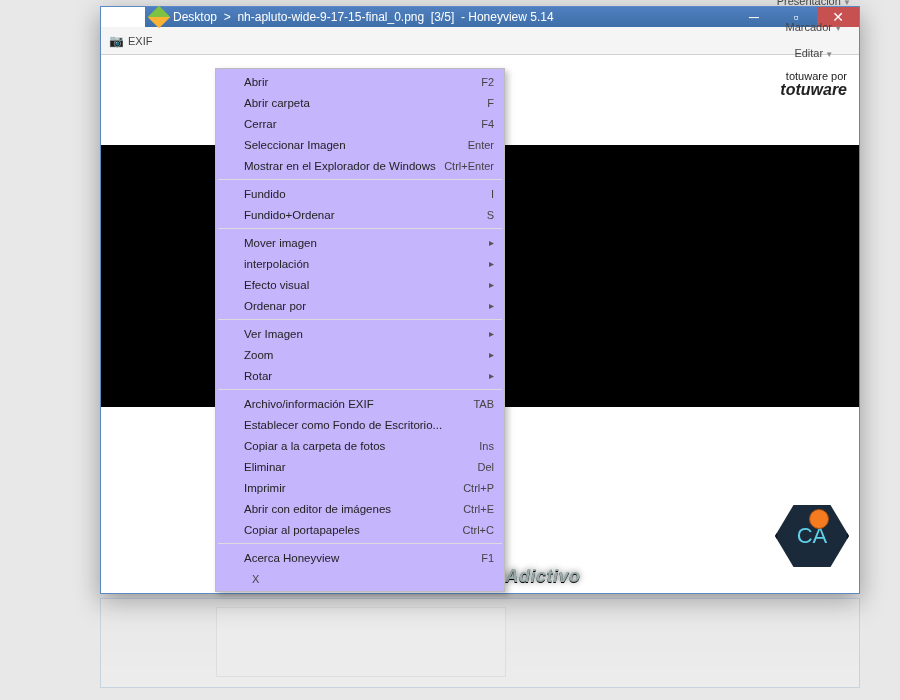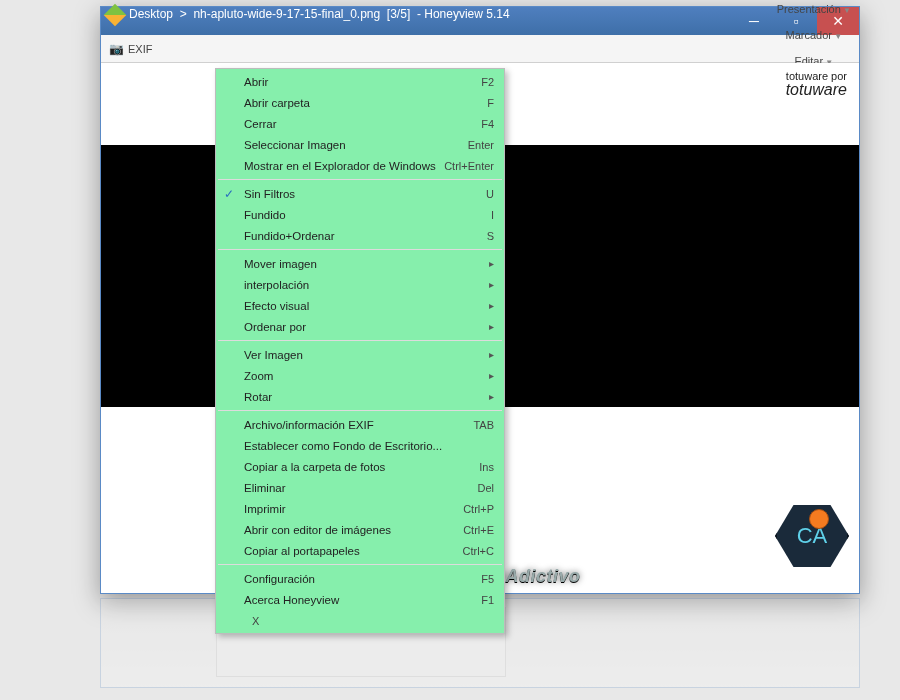--- a/index.html
+++ b/index.html
@@ -14,26 +14,27 @@
   .window {
     position: absolute;
     left: 100px; top: 6px;
     width: 760px; height: 588px;
     background: #fff;
     border: 1px solid #5a8ac6;
     box-shadow: 0 8px 24px rgba(0,0,0,0.35);
   }
   
   .titlebar {
-    height: 28px;
+    height: 20px;
     background: linear-gradient(#4f7fbf, #3e6fa8);
     color: #fff;
-    display: flex; align-items: flex-start;
+    display: flex; align-items: center;
     padding: 0 0 0 6px;
     font-size: 12px;
+    margin-left: 44px;
   }
   .titlebar .app-icon {
     width: 16px; height: 16px;
     background: linear-gradient(135deg,#7fc241 0 50%,#f9b233 50% 100%);
     transform: rotate(45deg);
     margin-right: 6px;
   }
   .titlebar .title-text { flex: 1; white-space: nowrap; overflow: hidden; text-overflow: ellipsis; }
   .titlebar .win-controls { display:flex; height:100%; }
   .titlebar .win-btn {
@@ -69,21 +70,21 @@
   }
   .halo {
     position:absolute; left:0; right:0; top:0; bottom:0;
     background: radial-gradient(ellipse 130% 110% at 50% 170%, transparent 0%, transparent 30%, rgba(120,120,120,0.25) 36%, transparent 44%);
   }
   .watermark-top {
     position:absolute; right:12px; top:8px;
     text-align:right; color:#222; font-size:11px;
     line-height:1;
   }
-  .watermark-top .line2 { font-weight:normal; font-size:16px; font-style:italic; }
+  .watermark-top .line2 { font-weight:bold; font-size:16px; font-style:italic; }
   .watermark-bottom {
     position:absolute; left:0; right:0; bottom:6px;
     text-align:center;
     color:#9aa; font-size:18px; font-style:italic; font-weight:600;
     text-shadow: 0 1px 0 #000, 0 0 6px rgba(0,0,0,0.6);
     letter-spacing:0.5px;
   }
   .ca-badge {
     position:absolute; right:10px; bottom:24px;
     width:74px; height:66px;
@@ -95,21 +96,21 @@
   }
   .ca-badge .dot {
     position:absolute; top:4px; right:18px;
     width:20px; height:20px; border-radius:50%;
     background:#f47b20; border:1px solid #a84f10;
   }
   
   .context-menu {
     position:absolute; left:215px; top:68px;
     width:290px;
-    background:#86efac;
+    background:#c4b5fd;
     border:1px solid #bcbcbc;
     box-shadow: 3px 3px 6px rgba(0,0,0,0.25);
     font-size:11.5px; color:#222;
     z-index:10;
     padding: 2px 0;
   }
   .menu-item {
     display:flex; align-items:center;
     height:21px;
     padding: 0 10px 0 28px;
@@ -205,24 +206,20 @@
     </div>
     <div class="menu-item">
       <span class="label">Seleccionar Imagen</span>
       <span class="shortcut">Enter</span>
     </div>
     <div class="menu-item">
       <span class="label">Mostrar en el Explorador de Windows</span>
       <span class="shortcut">Ctrl+Enter</span>
     </div>
     <div class="menu-sep"></div>
-    <div class="menu-item checked">
-      <span class="label">Sin Filtros</span>
-      <span class="shortcut">U</span>
-    </div>
     <div class="menu-item">
       <span class="label">Fundido</span>
       <span class="shortcut">I</span>
     </div>
     <div class="menu-item">
       <span class="label">Fundido+Ordenar</span>
       <span class="shortcut">S</span>
     </div>
     <div class="menu-sep"></div>
     <div class="menu-item">
@@ -276,24 +273,20 @@
     </div>
     <div class="menu-item">
       <span class="label">Abrir con editor de imágenes</span>
       <span class="shortcut">Ctrl+E</span>
     </div>
     <div class="menu-item">
       <span class="label">Copiar al portapapeles</span>
       <span class="shortcut">Ctrl+C</span>
     </div>
     <div class="menu-sep"></div>
-    <div class="menu-item">
-      <span class="label">Configuración</span>
-      <span class="shortcut">F5</span>
-    </div>
     <div class="menu-item">
       <span class="label">Acerca Honeyview</span>
       <span class="shortcut">F1</span>
     </div>
     <div class="menu-item">
       <span class="shortcut">X</span>
     </div>
   </div>
 
 <div class="reflection">

